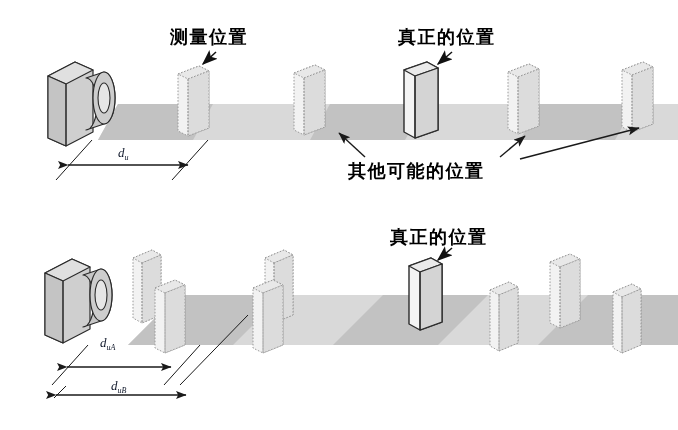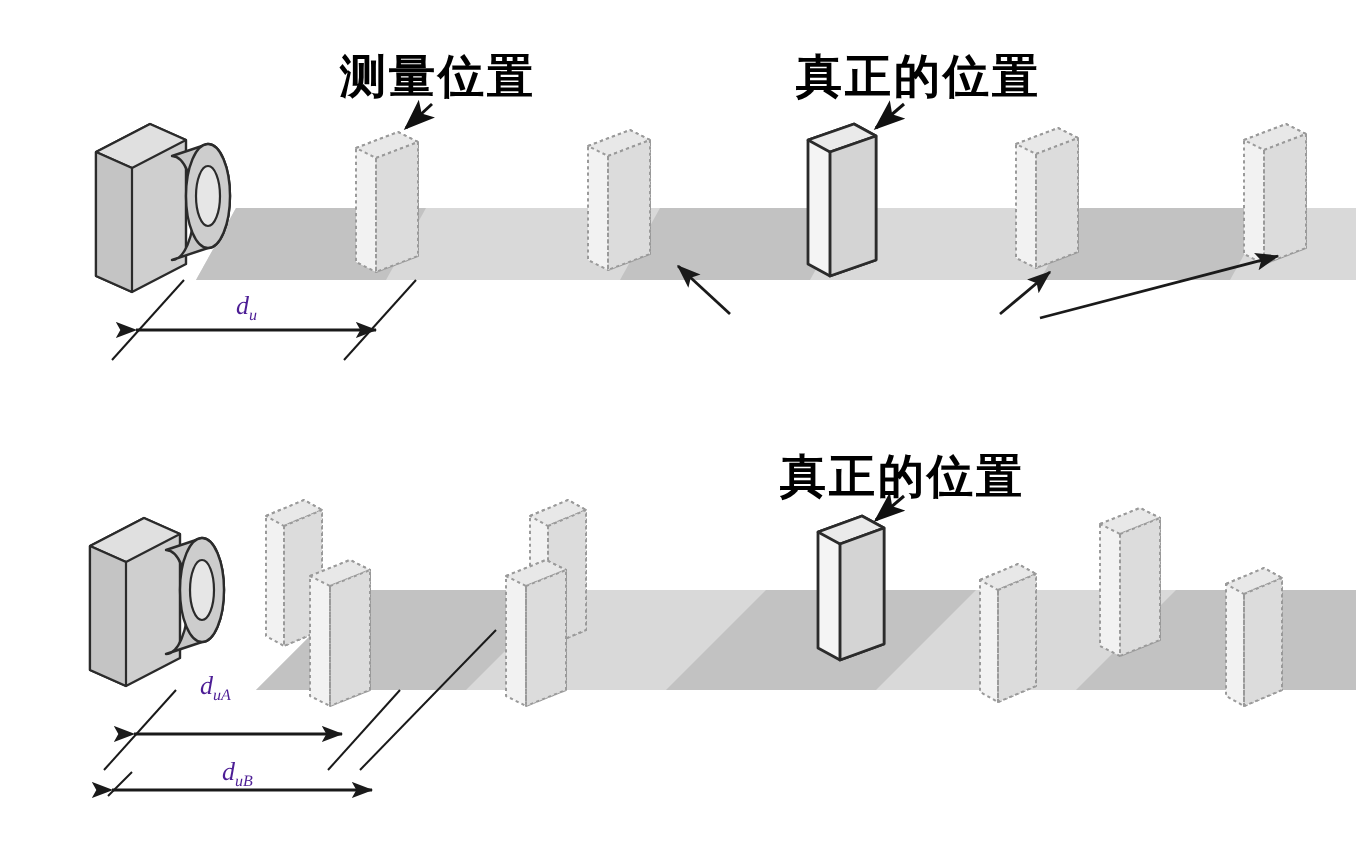--- a/index.html
+++ b/index.html
@@ -7,33 +7,33 @@
   body{
     width:678px;height:430px;position:relative;overflow:hidden;
     font-family:"Liberation Serif",serif;color:#111;
   }
   #stage{position:absolute;left:0;top:0;width:678px;height:430px;}
   #stage svg{position:absolute;left:0;top:0;}
 
   .cn-label{
     position:absolute;
     font-family:"DejaVu Sans",sans-serif;
-    font-size:23px;
+    font-size:18px;
     font-weight:600;
     color:#000;
     letter-spacing:1.5px;
     white-space:nowrap;
     line-height:1;
   }
   .dim-label{
     position:absolute;
     font-family:"Liberation Serif",serif;
     font-style:italic;
     font-size:13px;
-    color:#4c1d95;
+    color:#0f172a;
     white-space:nowrap;
     line-height:1;
   }
   .dim-label sub{
     font-size:8px;
     font-style:italic;
     vertical-align:baseline;
     position:relative;
     top:3px;
     left:0px;
@@ -224,20 +224,21 @@
         <line x1="54" y1="398" x2="66" y2="386" stroke="#1a1a1a" stroke-width="1"></line>
         <line x1="56" y1="395" x2="186" y2="395" stroke="#1a1a1a" stroke-width="1.4" marker-start="url(#ahs)" marker-end="url(#ahs)"></line>
       </g>
     </g>
   </svg>
 
   <div class="cn-label" style="left:170px;top:28px;">测量位置</div>
 
   <div class="cn-label" style="left:398px;top:28px;">真正的位置</div>
 
+  <div class="cn-label" style="left:348px;top:162px;">其他可能的位置</div>
 
   <div class="cn-label" style="left:390px;top:228px;">真正的位置</div>
 
   <div class="dim-label" style="left:118px;top:146px;">
     <span>d</span><sub>u</sub>
   </div>
 
   <div class="dim-label" style="left:100px;top:336px;">
     <span>d</span><sub>uA</sub>
   </div>

